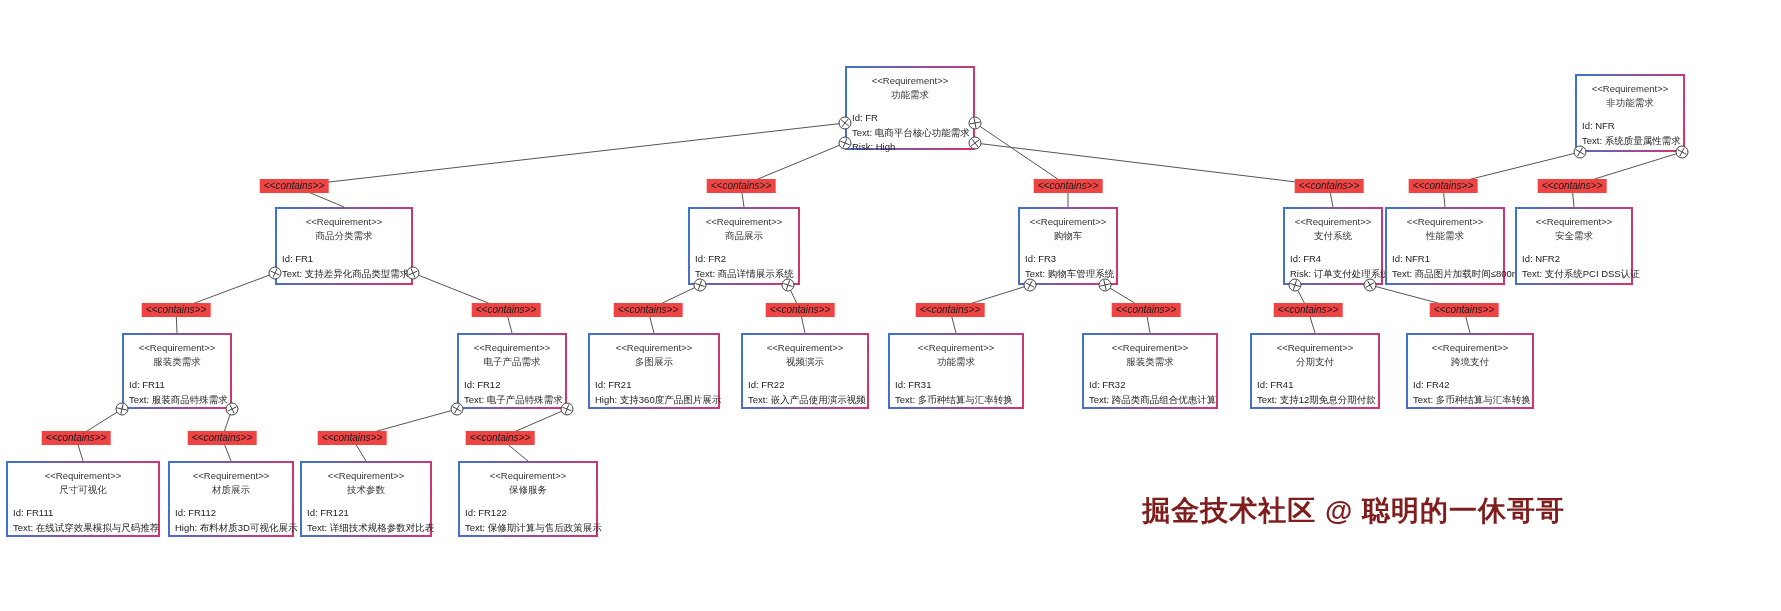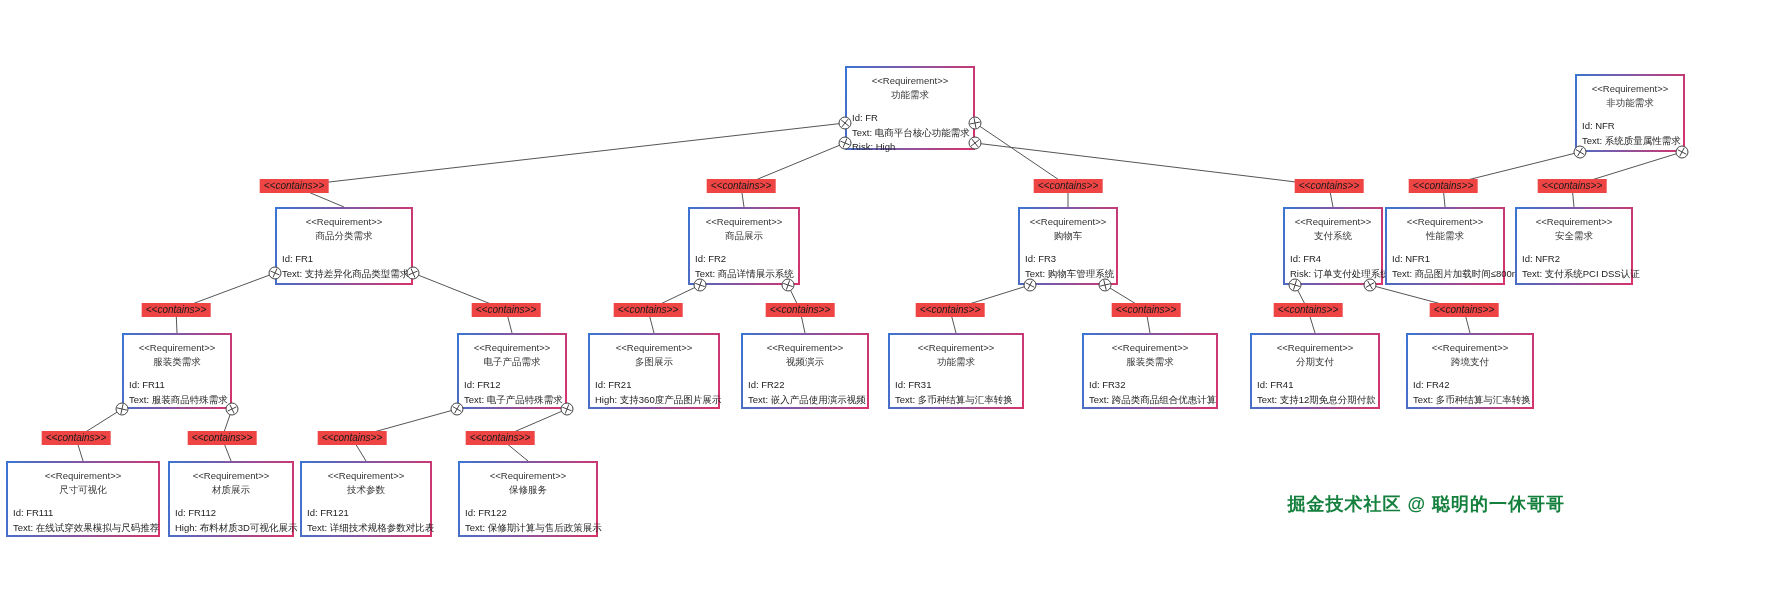--- a/index.html
+++ b/index.html
@@ -22,21 +22,21 @@
   .req-line{
     font-size:9.5px;line-height:14.5px;padding:0 5px;white-space:nowrap;color:#222;
   }
   .edge-label{
     position:absolute;z-index:4;transform:translate(-50%,-50%);
     background:#ef4444;color:#1c1c1c;font-size:10px;line-height:12px;
     padding:1px 4px;white-space:nowrap;font-style:italic;
   }
   #watermark{
     position:absolute;z-index:5;right:216px;top:492px;
-    font-size:18px;font-weight:bold;color:#15803d;letter-spacing:1px;white-space:nowrap;
+    font-size:28px;font-weight:bold;color:#7f1d1d;letter-spacing:1px;white-space:nowrap;
   }
   .edge-path{stroke:#555555;stroke-width:1;fill:none;}
   .anchor-circle{fill:#ffffff;stroke:#444444;stroke-width:1;}
   .anchor-x{stroke:#444444;stroke-width:1;}
 </style>
 </head>
 <body>
 
 <div id="canvas">
   <svg id="edge-layer">

